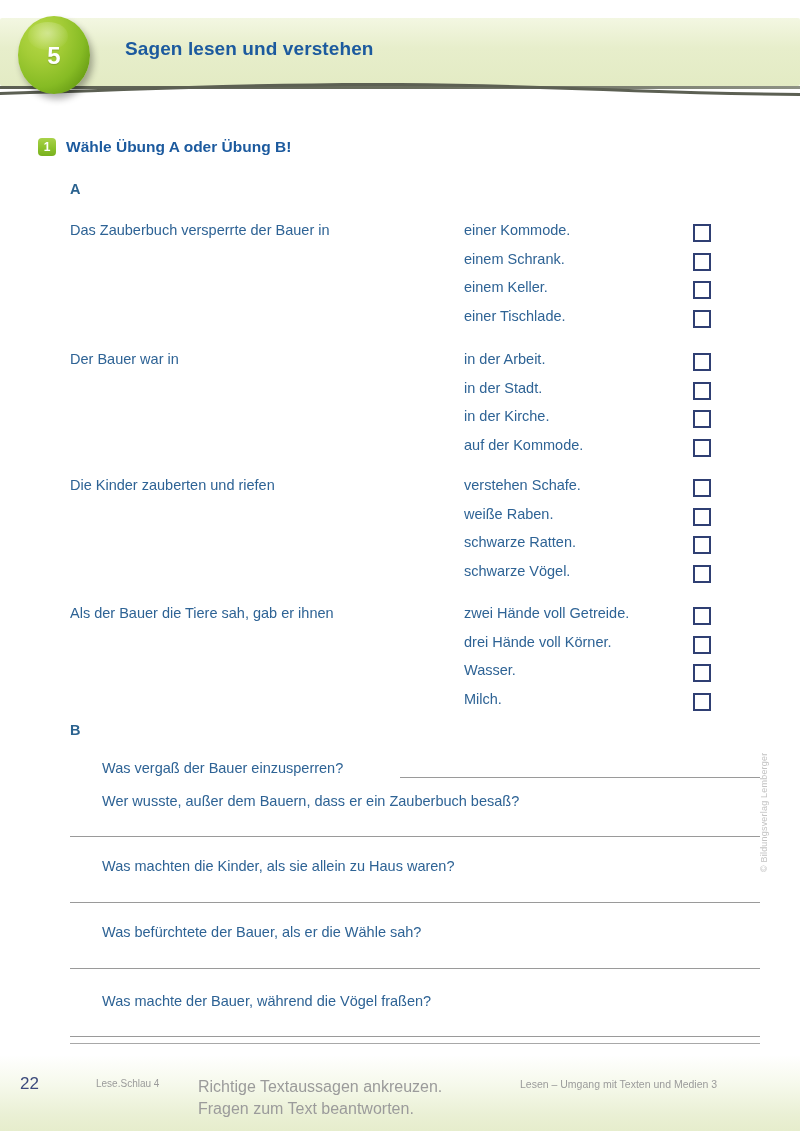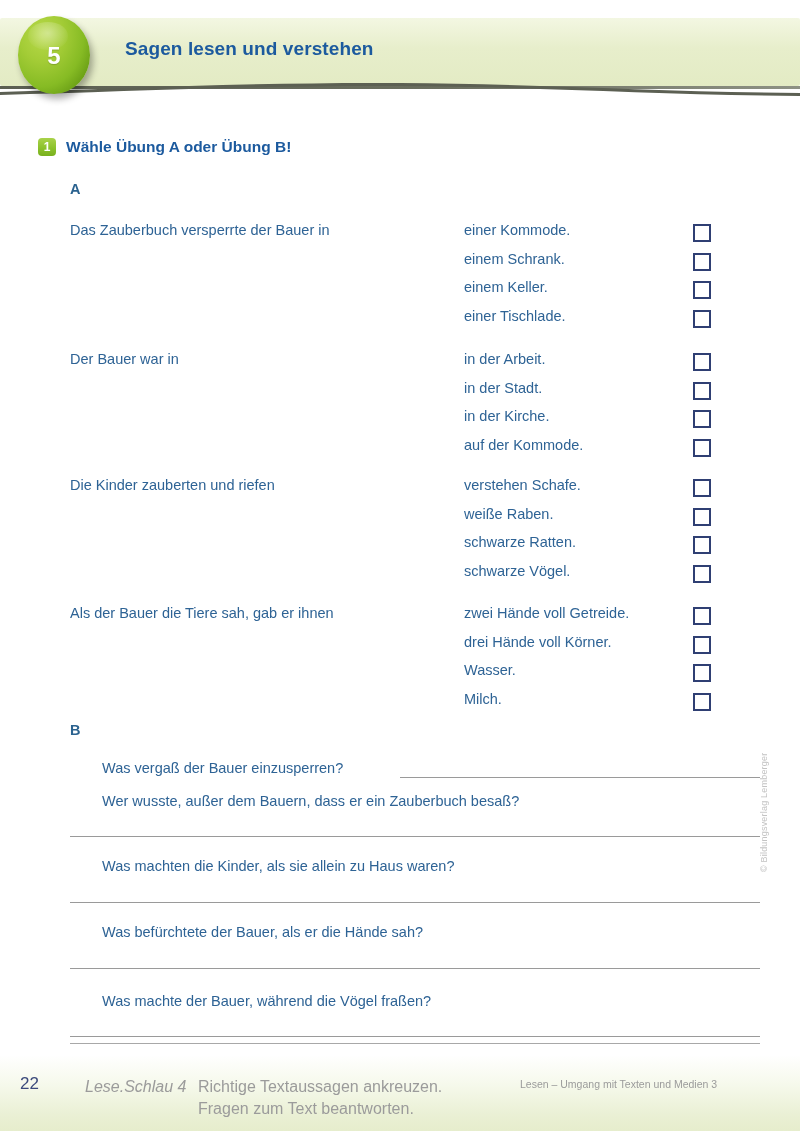--- a/index.html
+++ b/index.html
@@ -226,26 +226,25 @@
   .footer-page {
     position: absolute;
     left: 20px;
     top: 1074px;
     font-size: 17px;
     color: #3c4a7c;
     font-weight: normal;
   }
   .footer-book {
     position: absolute;
-    left: 85px;
+    left: 96px;
     top: 1078px;
-    font-size: 16px;
+    font-size: 10px;
     color: #9b9b9b;
     white-space: nowrap;
-    font-style: italic;
   }
   .footer-desc {
     position: absolute;
     left: 198px;
     top: 1076px;
     width: 290px;
     font-size: 16px;
     color: #9b9b9b;
     line-height: 1.35;
   }
@@ -370,21 +369,21 @@
 
 <div class="section-label" id="label-b">B</div>
 
 <div id="part-b-container">
     <div class="bq" style="top: 760px;">Was vergaß der Bauer einzusperren?</div>
     <div class="bline" style="top: 777px; left: 400px; width: 360px;"></div>
     <div class="bq" style="top: 793px;">Wer wusste, außer dem Bauern, dass er ein Zauberbuch besaß?</div>
     <div class="bline" style="top: 836px; left: 70px; width: 690px;"></div>
     <div class="bq" style="top: 858px;">Was machten die Kinder, als sie allein zu Haus waren?</div>
     <div class="bline" style="top: 902px; left: 70px; width: 690px;"></div>
-    <div class="bq" style="top: 924px;">Was befürchtete der Bauer, als er die Hände sah?</div>
+    <div class="bq" style="top: 924px;">Was befürchtete der Bauer, als er die Wähle sah?</div>
     <div class="bline" style="top: 968px; left: 70px; width: 690px;"></div>
     <div class="bq" style="top: 993px;">Was machte der Bauer, während die Vögel fraßen?</div>
     <div class="bline" style="top: 1036px; left: 70px; width: 690px;"></div>
   </div>
 
 <div class="copyright">© Bildungsverlag Lemberger</div>
 
 <div class="footer-rule"></div>
 <div class="footer-band"></div>
 <div class="footer-page">22</div>

